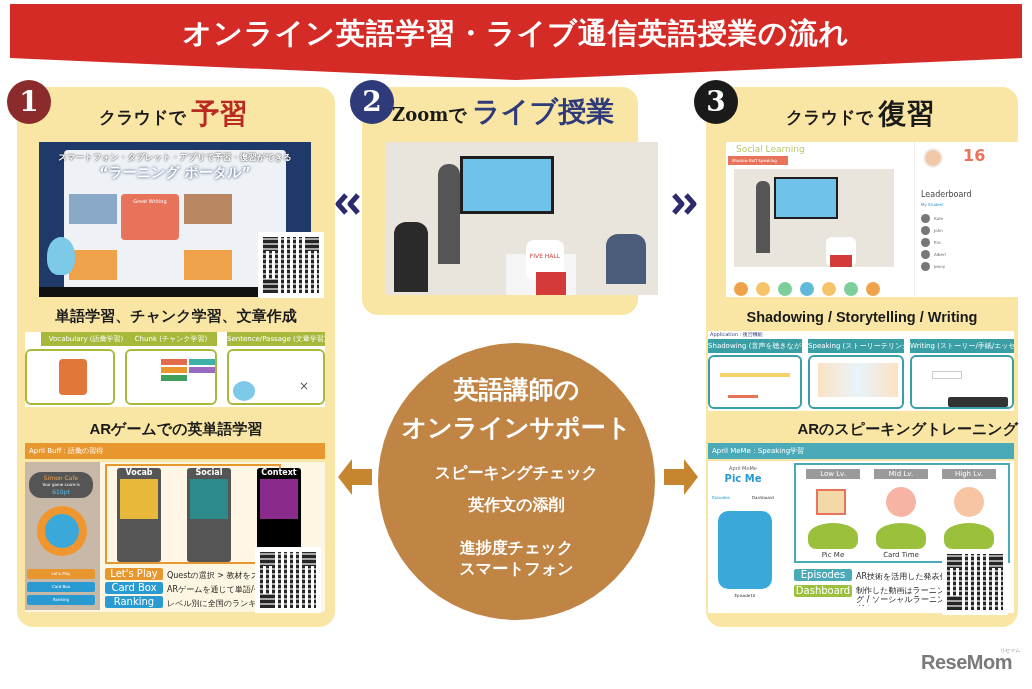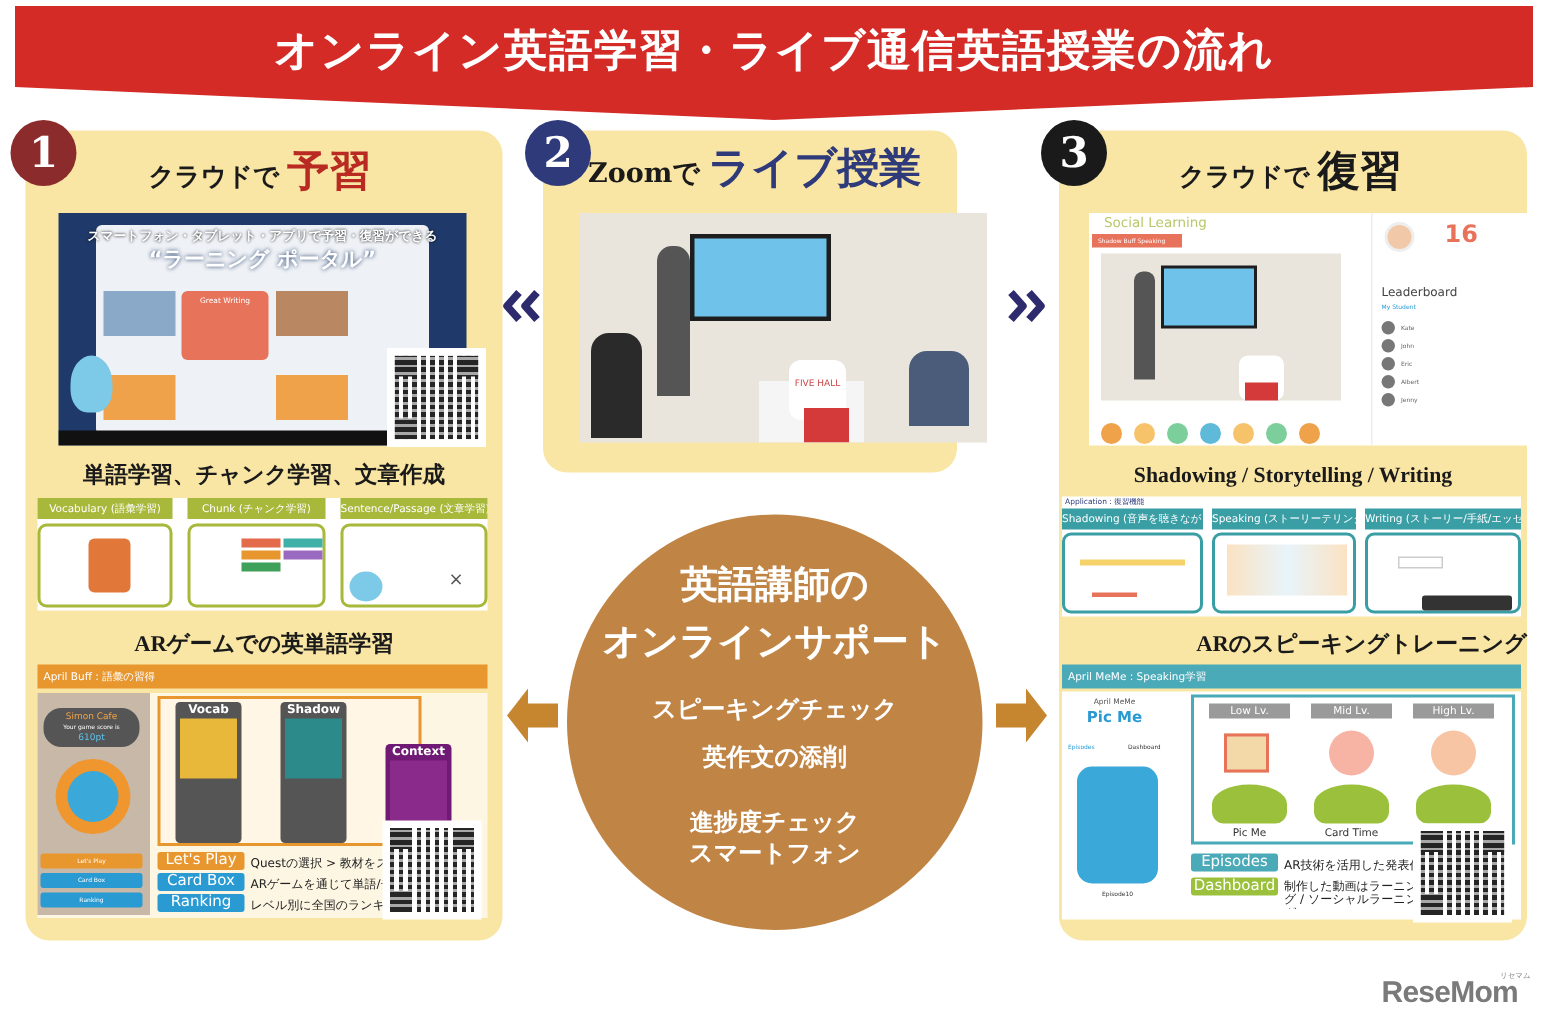--- a/index.html
+++ b/index.html
@@ -20,21 +20,21 @@
   .b1 { left: 7px; top: 80px; background: #8c2b2b; }
   .b2 { left: 350px; top: 80px; background: #2e3a7a; }
   .b3 { left: 694px; top: 80px; background: #1a1a1a; }
 
   .panel-title { position: absolute; font-family: "DejaVu Serif", serif; font-weight: bold; white-space: nowrap; }
   .pt-small { font-size: 17px; color: #1a1a1a; }
   .pt-big { font-size: 28px; }
 
   
   .shot { position: absolute; background: #fff; overflow: hidden; }
-  .sec-title { position: absolute; font-weight: bold; font-size: 15px; color: #1a1a1a; white-space: nowrap; font-family: Liberation Serif, serif; text-align: center; }
+  .sec-title { position: absolute; font-weight: bold; font-size: 15px; color: #1a1a1a; white-space: nowrap; font-family: Liberation Sans, sans-serif; text-align: center; }
 
   
   .qr { position: absolute; width: 66px; height: 66px; background: #fff; padding: 5px; }
   .qr-inner { width: 100%; height: 100%;
     background:
       linear-gradient(#000,#000) 0 0/14px 14px no-repeat,
       linear-gradient(#000,#000) 100% 0/14px 14px no-repeat,
       linear-gradient(#000,#000) 0 100%/14px 14px no-repeat,
       repeating-linear-gradient(90deg,#000 0 3px,#fff 3px 6px),
       #fff;
@@ -88,21 +88,21 @@
     <div style="position:absolute;left:145px;top:108px;width:48px;height:30px;background:#f0a24a;"></div>
     <div style="position:absolute;left:8px;top:95px;width:28px;height:38px;background:#7cc9e8;border-radius:50% 50% 40% 40%;"></div>
     <div style="position:absolute;left:0;top:145px;width:272px;height:10px;background:#111;"></div>
   </div>
   <div class="qr" style="left:241px;top:145px;">
       <div class="qr-inner"></div>
     </div>
 
   <div class="sec-title" style="left:0;top:220px;width:318px;">単語学習、チャンク学習、文章作成</div>
   <div style="position:absolute;left:8px;top:245px;width:300px;height:75px;background:#fff;">
-    <div class="strip-head" style="left:0;top:0;width:90px;background:#a7b83a;">Vocabulary (語彙学習)</div>
+    <div class="strip-head" style="left:16px;top:0;width:90px;background:#a7b83a;">Vocabulary (語彙学習)</div>
     <div class="strip-head" style="left:100px;top:0;width:92px;background:#a7b83a;">Chunk (チャンク学習)</div>
     <div class="strip-head" style="left:202px;top:0;width:98px;background:#a7b83a;">Sentence/Passage (文章学習)</div>
     <div class="card" style="left:0;top:17px;width:90px;height:56px;border:2px solid #a7b83a;">
       <div style="position:absolute;left:32px;top:8px;width:28px;height:36px;background:#e2773a;border-radius:4px;"></div>
     </div>
     <div class="card" style="left:100px;top:17px;width:92px;height:56px;border:2px solid #a7b83a;">
       <div style="position:absolute;left:34px;top:8px;width:26px;height:6px;background:#e36a4a;"></div>
       <div style="position:absolute;left:62px;top:8px;width:26px;height:6px;background:#3fb0a8;"></div>
       <div style="position:absolute;left:34px;top:16px;width:26px;height:6px;background:#e8962e;"></div>
       <div style="position:absolute;left:62px;top:16px;width:26px;height:6px;background:#9a6ac0;"></div>
@@ -128,24 +128,24 @@
       <div class="btn" style="left:2px;top:107px;width:68px;height:10px;background:#e8962e;font-size:4px;line-height:10px;">Let's Play</div>
       <div class="btn" style="left:2px;top:120px;width:68px;height:10px;background:#2a9ad3;font-size:4px;line-height:10px;">Card Box</div>
       <div class="btn" style="left:2px;top:133px;width:68px;height:10px;background:#2a9ad3;font-size:4px;line-height:10px;">Ranking</div>
     </div>
     <div style="position:absolute;left:80px;top:2px;width:176px;height:100px;border:2px solid #e8962e;background:#fff6e6;">
       <div style="position:absolute;left:10px;top:2px;width:44px;height:94px;background:#555;border-radius:3px;">
         <div style="color:#fff;font-size:8px;text-align:center;font-weight:bold;">Vocab</div>
         <div style="margin:2px 3px;height:40px;background:#e8b83a;"></div>
       </div>
       <div style="position:absolute;left:80px;top:2px;width:44px;height:94px;background:#555;border-radius:3px;">
-        <div style="color:#fff;font-size:8px;text-align:center;font-weight:bold;">Shadow</div>
+        <div style="color:#fff;font-size:8px;text-align:center;font-weight:bold;">Social</div>
         <div style="margin:2px 3px;height:40px;background:#2d8a8a;"></div>
       </div>
-      <div style="position:absolute;left:150px;top:2px;width:44px;height:94px;background:#701a75;border-radius:3px;margin-top:28px;">
+      <div style="position:absolute;left:150px;top:2px;width:44px;height:94px;background:#000000;border-radius:3px;">
         <div style="color:#fff;font-size:8px;text-align:center;font-weight:bold;">Context</div>
         <div style="margin:2px 3px;height:40px;background:#8a2a8a;"></div>
       </div>
     </div>
     <div class="btn" style="left:80px;top:106px;width:58px;height:12px;line-height:12px;background:#e8962e;">Let's Play</div>
     <div class="btn" style="left:80px;top:120px;width:58px;height:12px;line-height:12px;background:#2a9ad3;">Card Box</div>
     <div class="btn" style="left:80px;top:134px;width:58px;height:12px;line-height:12px;background:#2a9ad3;">Ranking</div>
     <div class="desc" style="left:142px;top:108px;">Questの選択 &gt; 教材をスキ</div>
     <div class="desc" style="left:142px;top:122px;">ARゲームを通じて単語/チ</div>
     <div class="desc" style="left:142px;top:136px;">レベル別に全国のランキン</div>

